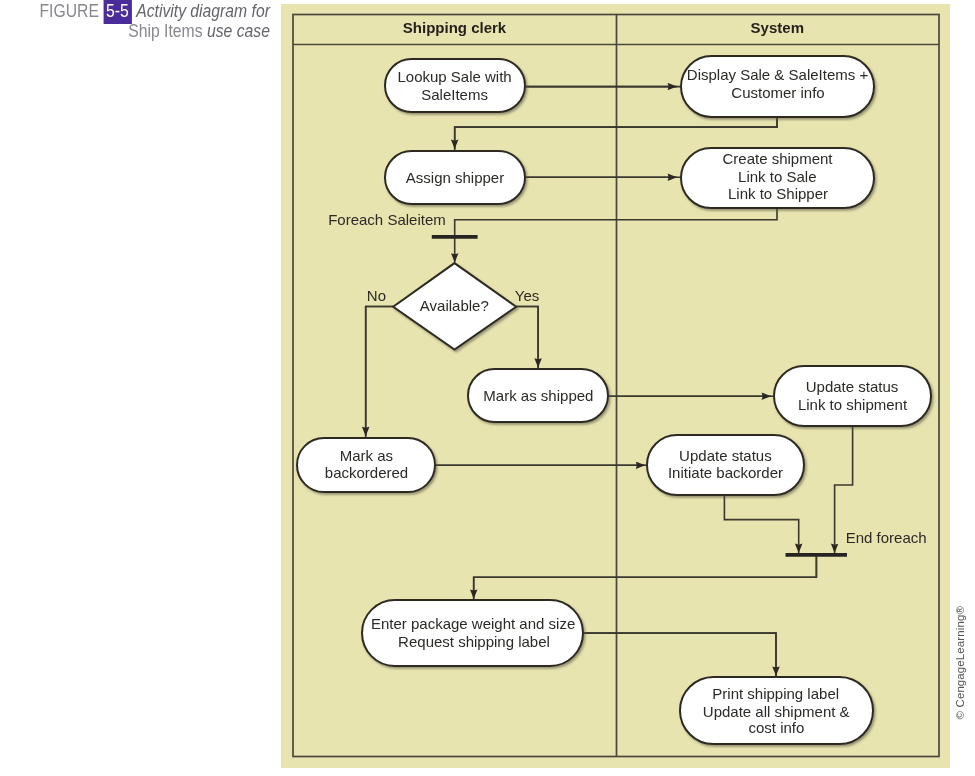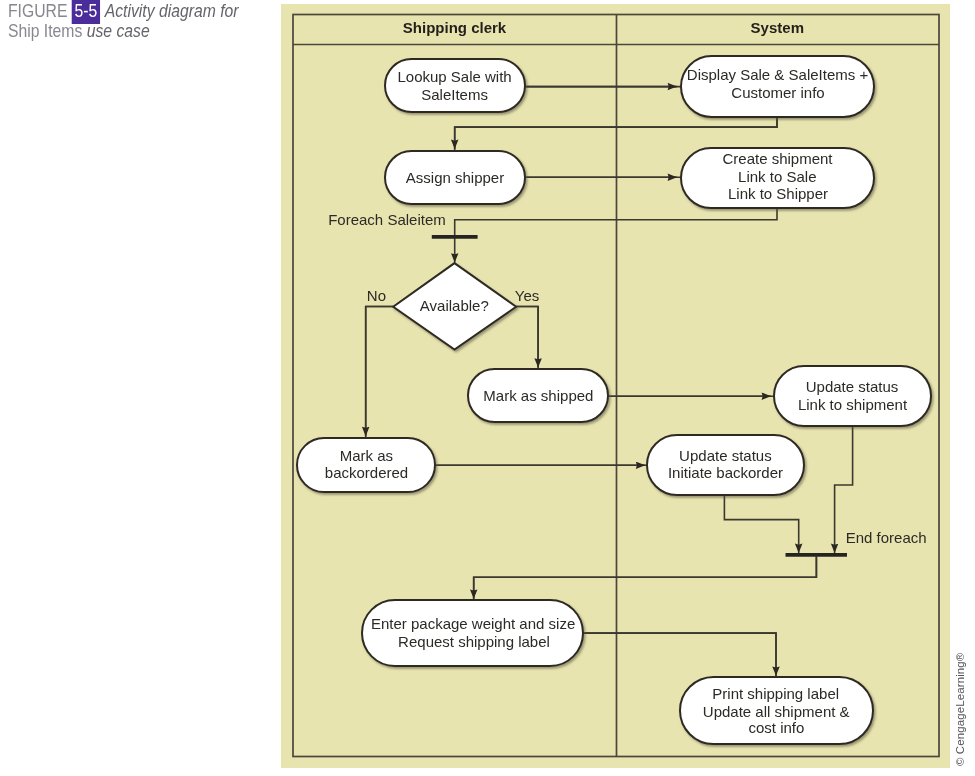--- a/index.html
+++ b/index.html
@@ -1,18 +1,18 @@
 <!DOCTYPE html>
 <html><head>
 <meta charset="utf-8">
 <title>Activity diagram</title>
 <style>
   html,body{margin:0;padding:0;background:#fff;}
   body{width:975px;height:776px;font-family:"Liberation Sans",sans-serif;overflow:hidden;}
-  #root{position:relative;width:968px;height:776px;background:#fff;}
+  #root{position:relative;width:968px;height:776px;background:#fff;text-align:right;}
   .caption{position:absolute;left:8px;top:0.8px;width:296px;font-size:17.8px;color:#87878f;
            line-height:20.3px;transform:scaleX(0.885);transform-origin:0 0;}
   .caption .fignum{background:#4a2d9a;color:#fff;padding:3.2px 3.5px 3.6px 3px;margin:0 0 0 0px;}
   .caption .ital{font-style:italic;color:#64646b;}
   .caption .pfx{}
   .caption .ital2{font-style:italic;color:#64646b;}
   #panel{position:absolute;left:281px;top:4px;width:669px;height:764px;background:#e8e4b0;}
   svg#dia{position:absolute;left:0;top:0;}
   text{paint-order:stroke;}
   #root{will-change:transform;}

